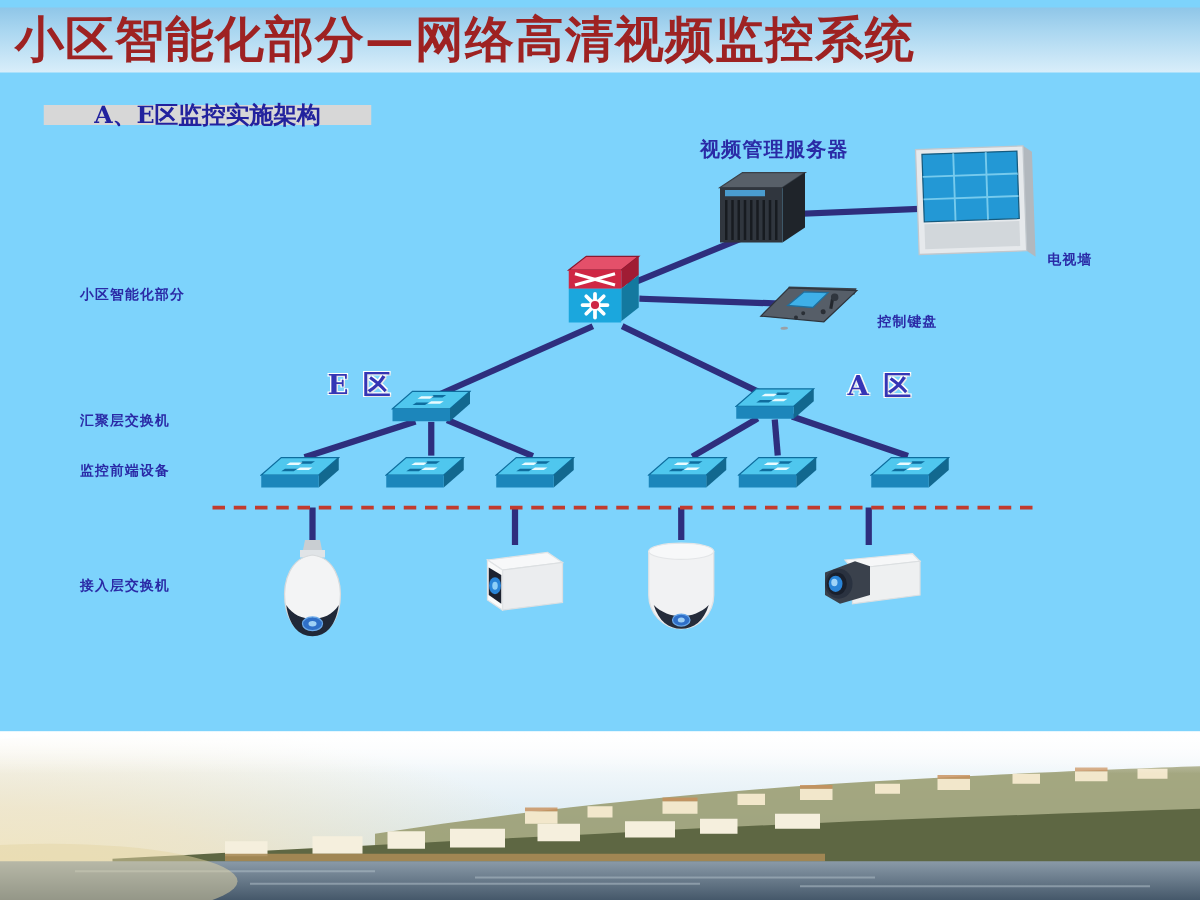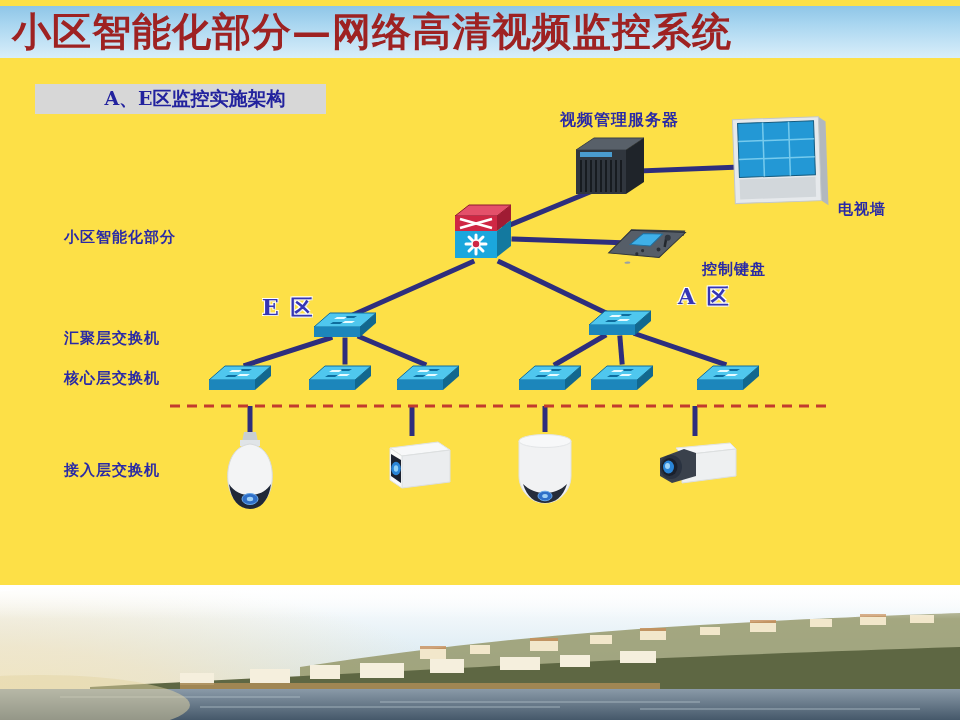--- a/index.html
+++ b/index.html
@@ -1,45 +1,45 @@
 <!DOCTYPE html>
 <html><head>
 <meta charset="utf-8">
 <style>
   html,body{margin:0;padding:0;background:#888;}
   .slide{
-    position:relative;width:960px;height:720px;background:#fde047;
+    position:relative;width:960px;height:720px;background:#7dd3fc;
     overflow:hidden;font-family:"DejaVu Sans",sans-serif;
   }
   
   .title-bar{
     position:absolute;left:0;top:6px;width:960px;height:52px;
     background:linear-gradient(to bottom,#8fc6e8 0%,#a9d6f0 35%,#d9eefa 100%);
     display:flex;align-items:center;
   }
   .title-text{
     margin-left:12px;font-family:"DejaVu Serif","Liberation Serif",serif;
     font-size:39px;font-weight:bold;color:#9e2222;letter-spacing:1px;white-space:nowrap;
   }
   
   .subtitle-box{
-    position:absolute;left:35px;top:84px;width:262px;height:30px;
-    background:#d7d7d7;display:flex;align-items:center;justify-content:center;padding-left:29px;
+    position:absolute;left:35px;top:84px;width:262px;height:16px;
+    background:#d7d7d7;display:flex;align-items:center;justify-content:center;
   }
   .subtitle-text{
     font-family:"DejaVu Serif","Liberation Serif",serif;
     font-size:19px;font-weight:bold;color:#22229e;white-space:nowrap;
   }
   
   .diagram{position:absolute;left:0;top:0;width:936px;height:600px;}
   .lines-layer{position:absolute;left:0;top:0;pointer-events:none;}
   .node{position:absolute;}
   .dlabel{
     position:absolute;font-family:"DejaVu Serif","Liberation Serif",serif;
-    font-weight:bold;color:#2a2aa6;font-size:15px;letter-spacing:1px;white-space:nowrap;
+    font-weight:bold;color:#2a2aa6;font-size:11px;letter-spacing:1px;white-space:nowrap;
   }
   .zone-label{
     position:absolute;font-family:"DejaVu Serif","Liberation Serif",serif;
     font-weight:bold;color:#3535b5;font-size:22px;letter-spacing:2px;white-space:nowrap;
     text-shadow:1px 1px 0 #e8e8e8,-1px -1px 0 #fff,1px -1px 0 #fff,-1px 1px 0 #fff;
   }
   
   .landscape{position:absolute;left:0;bottom:0;width:960px;height:135px;}
 </style>
 </head>
@@ -284,25 +284,25 @@
       <polygon points="8,20 32,11 44,15 44,38 20,45 8,38" fill="#3a414c"></polygon>
       <ellipse cx="19" cy="29" rx="11" ry="12" fill="#2a3240"></ellipse>
       <ellipse cx="17.5" cy="29" rx="8" ry="9" fill="#1a202c"></ellipse>
       <ellipse cx="16.5" cy="29" rx="5.5" ry="6.5" fill="#2a85d8"></ellipse>
       <ellipse cx="15.5" cy="28" rx="2.5" ry="3" fill="#9fd4f8"></ellipse>
     </svg>
 
     <div class="dlabel" style="left:560px;top:110px;font-size:16px">视频管理服务器</div>
     <div class="dlabel" style="left:838px;top:200px">电视墙</div>
     <div class="dlabel" style="left:64px;top:228px">小区智能化部分</div>
-    <div class="dlabel" style="left:702px;top:260px">控制键盘</div>
+    <div class="dlabel" style="left:702px;top:250px">控制键盘</div>
     <div class="zone-label" style="left:262px;top:293px">E 区</div>
-    <div class="zone-label" style="left:678px;top:282px">A 区</div>
+    <div class="zone-label" style="left:678px;top:294px">A 区</div>
     <div class="dlabel" style="left:64px;top:329px">汇聚层交换机</div>
-    <div class="dlabel" style="left:64px;top:369px">核心层交换机</div>
+    <div class="dlabel" style="left:64px;top:369px">监控前端设备</div>
     <div class="dlabel" style="left:64px;top:461px">接入层交换机</div>
   </div>
 
   <svg class="landscape" viewBox="0 0 960 135" preserveAspectRatio="none">
     <defs>
       <linearGradient id="skyg" x1="0" y1="0" x2="0" y2="1">
         <stop offset="0" stop-color="#ffffff"></stop>
         <stop offset="0.55" stop-color="#dcebf3"></stop>
         <stop offset="1" stop-color="#bed8e6"></stop>
       </linearGradient>

